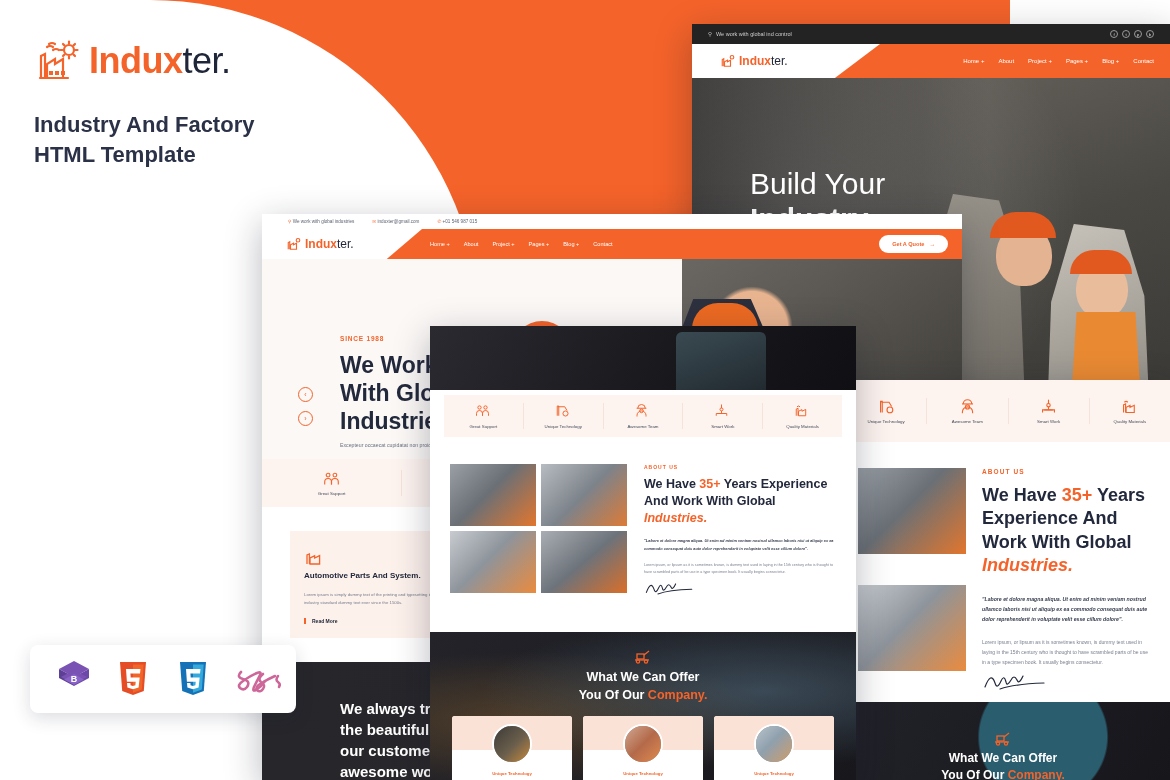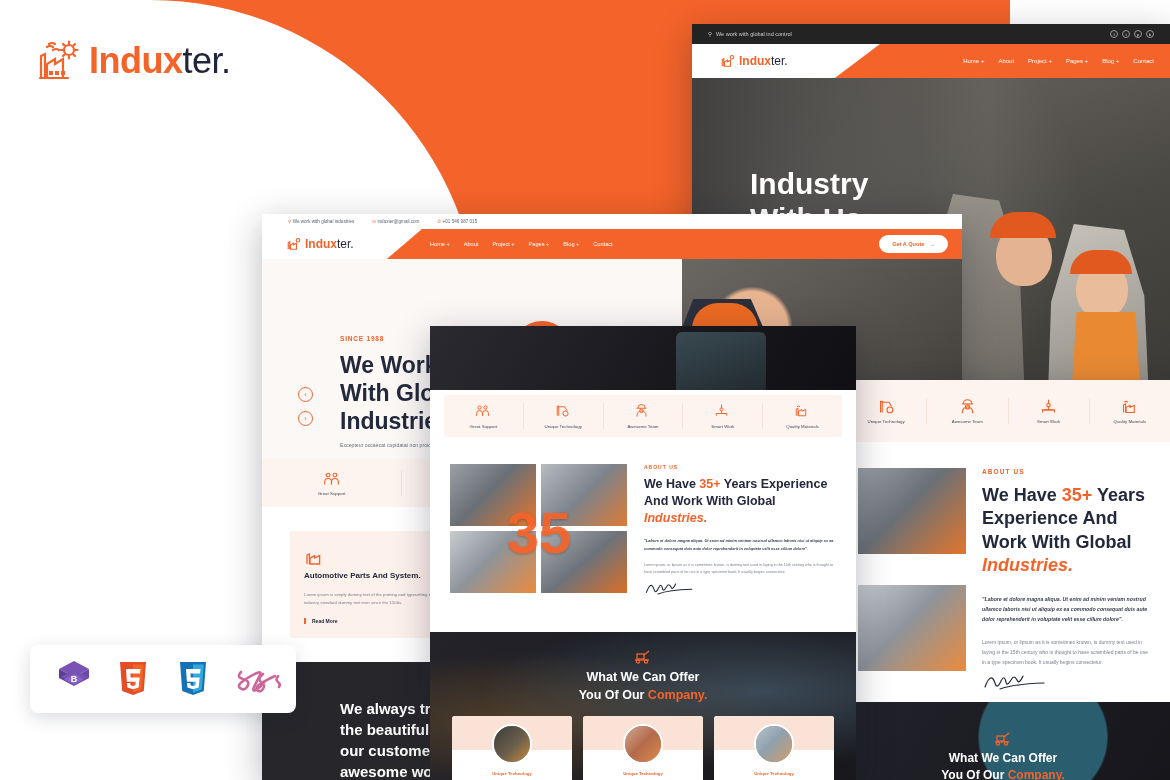--- a/index.html
+++ b/index.html
@@ -245,20 +245,22 @@
             <rect x="15" y="31" width="4" height="4"></rect>
             <rect x="21" y="31" width="4" height="4"></rect>
             <rect x="27" y="31" width="4" height="4"></rect>
           </g>
       </svg>
     </span>
     <span class="brand-text"><span class="a">Indux</span><span class="b">ter.</span></span>
   </div>
 
   <div class="headline">
+    <div>Industry And Factory</div>
+    <div>HTML Template</div>
   </div>
 
 </div>
 
 <div class="tech-card">
   <span class="tech-logo">
     <svg viewBox="0 0 40 42" width="40" height="42">
       <path d="M20 3 L35 11 L20 19 L5 11 Z" fill="#7952b3"></path>
       <path d="M5 11 V20 L20 28 V19 Z" fill="#5e3f96"></path>
       <path d="M35 11 V20 L20 28 V19 Z" fill="#6c49a8"></path>
@@ -336,20 +338,21 @@
     <div style="position:absolute;right:130px;bottom:0;width:128px;height:330px;background:linear-gradient(160deg,#9a958c,#55524c);clip-path:polygon(32% 0,68% 2%,84% 22%,92% 100%,8% 100%,14% 24%)"></div>
     <div style="position:absolute;right:118px;bottom:238px;width:56px;height:62px;border-radius:50% 50% 46% 46%;background:#e4b492"></div>
     <div style="position:absolute;right:114px;bottom:286px;width:66px;height:26px;border-radius:32px 32px 0 0;background:#e2591f"></div>
     <div style="position:absolute;right:8px;bottom:0;width:126px;height:300px;background:linear-gradient(160deg,#c9c4bb,#6d6a64);clip-path:polygon(30% 0,70% 2%,86% 24%,94% 100%,6% 100%,12% 26%)"></div>
     <div style="position:absolute;right:42px;bottom:206px;width:52px;height:58px;border-radius:50% 50% 46% 46%;background:#e9bd9c"></div>
     <div style="position:absolute;right:38px;bottom:250px;width:62px;height:24px;border-radius:30px 30px 0 0;background:#e2591f"></div>
     <div style="position:absolute;right:18px;bottom:62px;width:92px;height:150px;background:#e98a33;clip-path:polygon(18% 0,82% 0,92% 100%,8% 100%)"></div>
 
     <div class="hero-txt">
       <h1>
+        <div class="thin">Build Your</div>
         <div>Industry</div>
         <div>With Us.</div>
       </h1>
       <div class="hero-sub">The best civil engineering company</div>
       <button class="btn-orange hero-btn">
         <span>Exploring More</span>
         <span>→</span>
       </button>
     </div>
   </div>
@@ -731,21 +734,20 @@
         <div class="d-ph">
             <div class="photo-工 ph-team2"></div>
           </div>
         <div class="d-ph">
             <div class="photo-工 ph-team3"></div>
           </div>
         <div class="d-ph">
             <div class="photo-工 ph-team4"></div>
           </div>
       </div>
-      <div class="d-num">35</div>
     </div>
     <div class="d-right">
       <div class="d-about">ABOUT US</div>
       <div class="d-h2"><span>We Have </span><span class="or">35+</span><span> Years Experience And Work With Global </span><span class="it">Industries.</span></div>
       <div class="d-quote">"Labore et dolore magna aliqua. Ut enim ad minim veniam nostrud ullamco laboris nisi ut aliquip ex ea commodo consequat duis aute dolor reprehenderit in voluptate velit esse cillum dolore".</div>
       <div class="d-p">Lorem ipsum, or lipsum as it is sometimes known, is dummy text used in laying in the 15th century who is thought to have scrambled parts of be use in a type specimen book. It usually begins consectetur.</div>
       <span class="d-sign">
         <svg viewBox="0 0 70 26" width="54" height="20">
             <path d="M3 20 q6-16 10-4 q2 7 6-2 q3-7 5 1 q1 5 5-2 q3-6 6 0 q2 5 6-4 M18 22 q14-5 44-6" fill="none" stroke="#23293c" stroke-width="1.4" stroke-linecap="round"></path>
           </svg>

